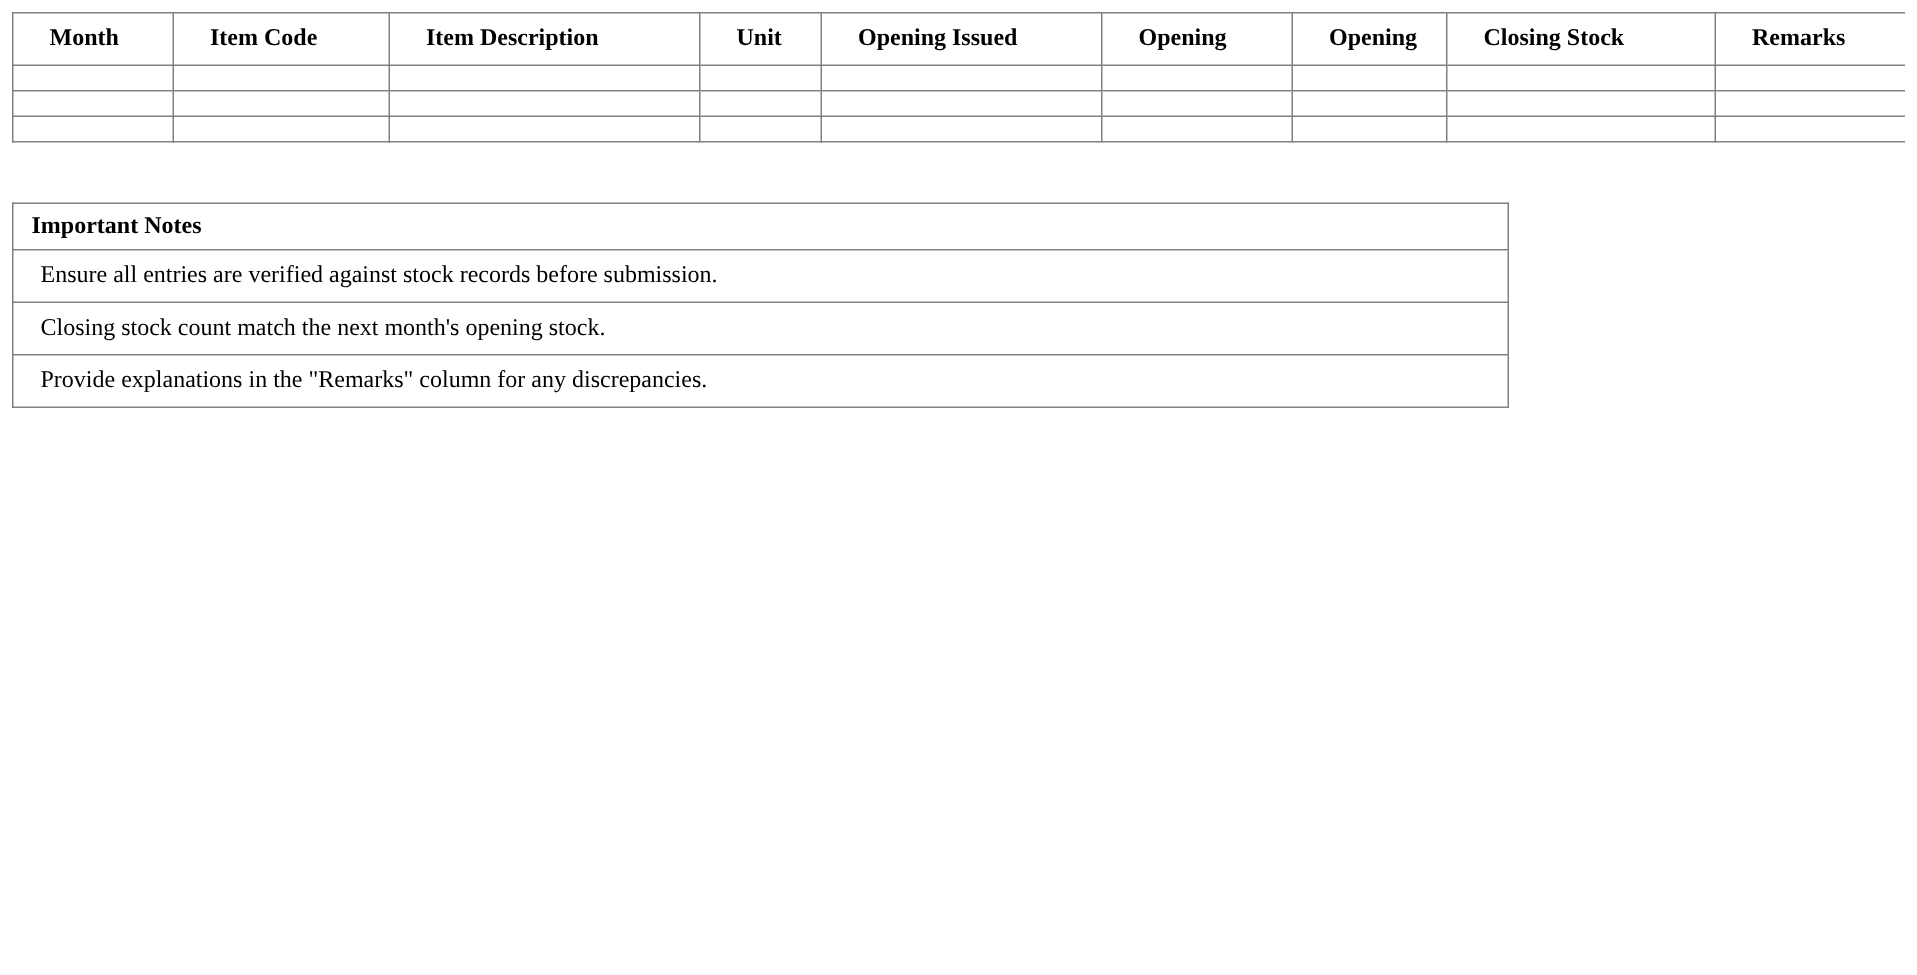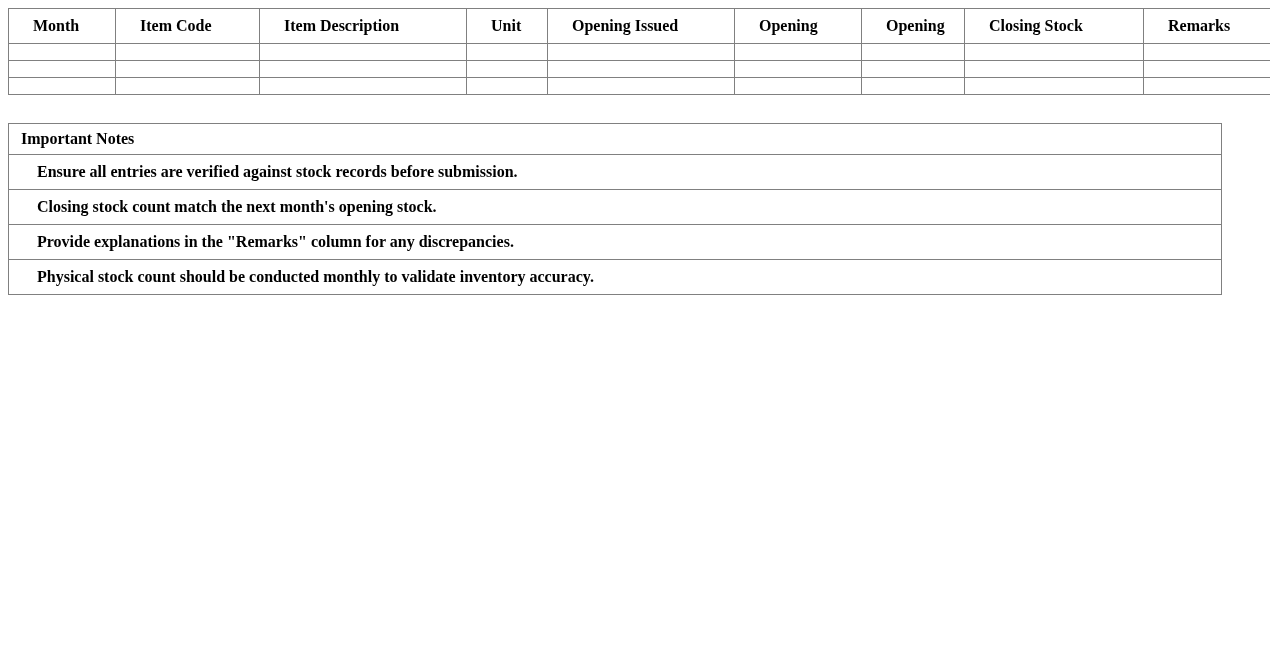--- a/index.html
+++ b/index.html
@@ -32,37 +32,36 @@
     overflow: hidden;
     white-space: nowrap;
   }
   .inv-table td {
     border: 1px solid #808080;
     height: 16px;
     padding: 0;
   }
   
   .notes-table {
-    width: 1214px;
-    margin-top: 28px;
+    width: 998px;
+    margin-top: 40px;
   }
   .notes-table td {
     border: 1px solid #808080;
     text-align: left;
     vertical-align: middle;
     line-height: 18px;
     overflow: hidden;
   }
   .notes-table td.notes-title {
     font-weight: bold;
     padding: 6px 12px;
   }
   .notes-table td.note-item {
-    padding: 8px 28px;
-    font-weight: bold;
+    padding: 8px 18px;
   }
 </style>
 </head>
 <body>
 
 <table class="inv-table">
   <colgroup>
     <col style="width:107px">
     <col style="width:144px">
     <col style="width:207px">
@@ -130,17 +129,14 @@
     </tr>
     <tr>
       <td class="note-item">Ensure all entries are verified against stock records before submission.</td>
     </tr>
     <tr>
       <td class="note-item">Closing stock count match the next month's opening stock.</td>
     </tr>
     <tr>
       <td class="note-item">Provide explanations in the "Remarks" column for any discrepancies.</td>
     </tr>
-    <tr>
-      <td class="note-item">Physical stock count should be conducted monthly to validate inventory accuracy.</td>
-    </tr>
   </tbody>
 </table>
 
 </body></html>

